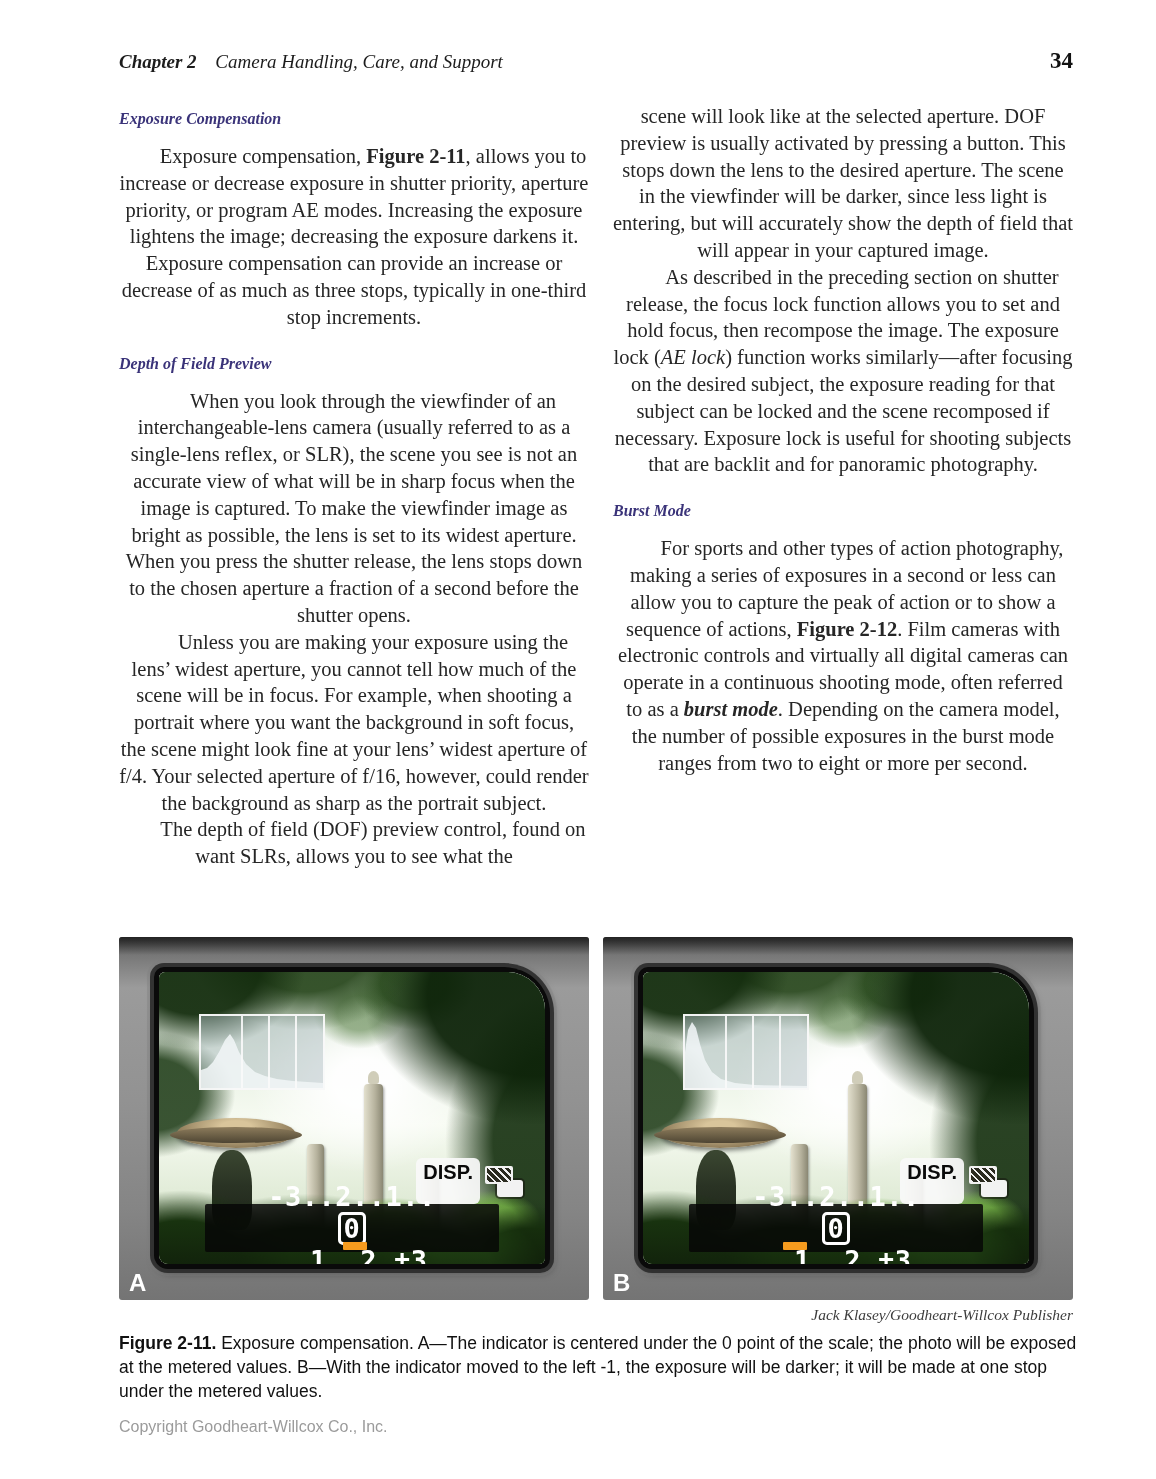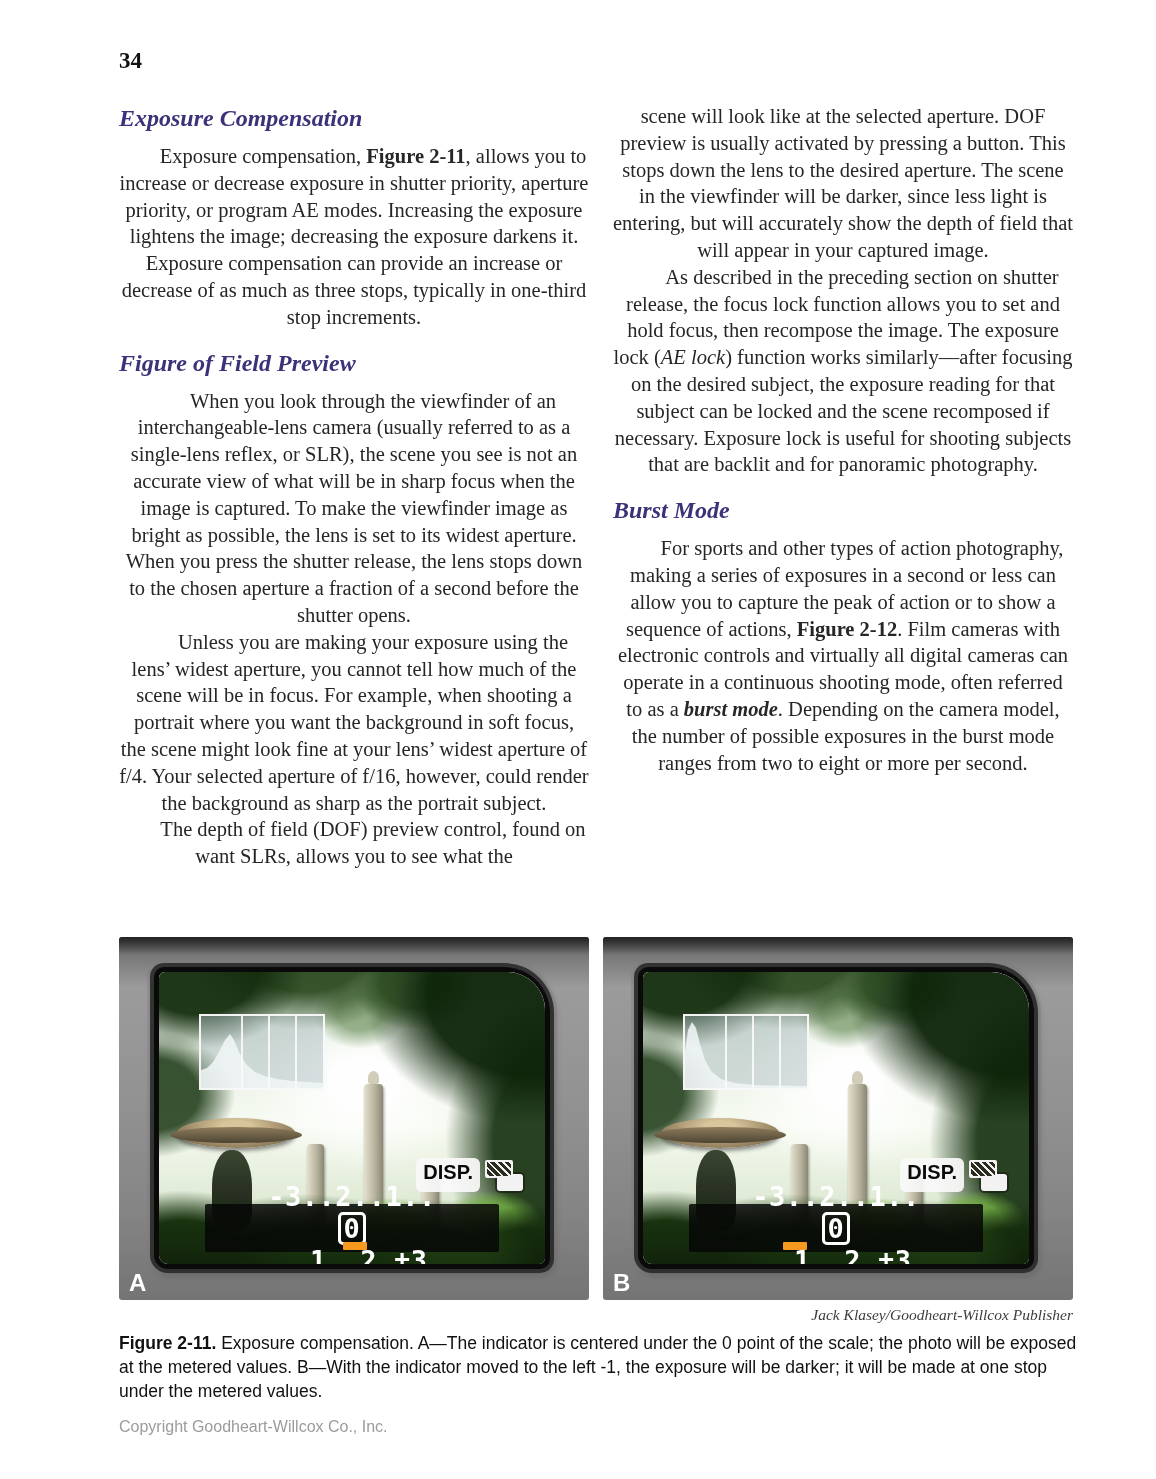--- a/index.html
+++ b/index.html
@@ -35,21 +35,21 @@
     position: absolute;
     top: 103px;
   }
   .col-left  { left: 119px; width: 470px; }
   .col-right { left: 613px; width: 460px; }
 
   .col h2 {
     font-family: "Liberation Serif", serif;
     font-style: italic;
     font-weight: bold;
-    font-size: 24px;
+    font-size: 16px;
     line-height: 31px;
     color: #3a3379;
     margin: 17px 0 9px 0;
   }
   .col h2:first-child { margin-top: 0; }
 
   .col p {
     margin: 0;
     font-size: 20.5px;
     line-height: 26.8px;
@@ -192,21 +192,21 @@
   .disp {
     position: absolute; right: 22px; top: 186px;
     display: flex; align-items: center; gap: 5px;
   }
   .disp-label {
     background: rgba(249,249,249,.93);
     color: #0a0a0a;
     font-family: "Liberation Sans", sans-serif;
     font-weight: bold;
     font-size: 20px;
-    padding: 3px 7px 8px 7px;
+    padding: 3px 7px 20px 7px;
     border-radius: 6px;
   }
   .disp-icon { position: relative; width: 38px; height: 31px; }
   .disp-icon .di-back {
     position: absolute; right: 0; bottom: 0; width: 26px; height: 17px;
     background: #f2f2f2; border-radius: 3px;
     box-shadow: 0 0 0 2px rgba(22,22,16,.55);
   }
   .disp-icon .di-hatch {
     position: absolute; left: 0; top: 0; width: 24px; height: 14px;
@@ -271,27 +271,31 @@
     left: 119px; top: 1418px;
     font-family: "Liberation Sans", sans-serif;
     font-size: 16px;
     color: #9b9b9b;
   }
 </style>
 </head>
 <body>
 
 <div class="running-head">
+  <div class="rh-left">
+    <span class="rh-chapter">Chapter 2</span>
+    <span class="rh-title">Camera Handling, Care, and Support</span>
+  </div>
   <div class="rh-page">34</div>
 </div>
 
 <div class="col col-left">
     <h2>Exposure Compensation</h2>
     <p><span>Exposure compensation, </span><span class="st-b">Figure 2-11</span><span>, allows you to increase or decrease exposure in shutter priority, aperture priority, or program AE modes. Increasing the exposure lightens the image; decreasing the exposure darkens it. Exposure compensation can provide an increase or decrease of as much as three stops, typically in one-third stop increments.</span></p>
-    <h2>Figure of Field Preview</h2>
+    <h2>Depth of Field Preview</h2>
     <p><span>When you look through the viewfinder of an interchangeable-lens camera (usually referred to as a single-lens reflex, or SLR), the scene you see is not an accurate view of what will be in sharp focus when the image is captured. To make the viewfinder image as bright as possible, the lens is set to its widest aperture. When you press the shutter release, the lens stops down to the chosen aperture a fraction of a second before the shutter opens.</span></p>
     <p><span>Unless you are making your exposure using the lens’ widest aperture, you cannot tell how much of the scene will be in focus. For example, when shooting a portrait where you want the background in soft focus, the scene might look fine at your lens’ widest aperture of f/4. Your selected aperture of f/16, however, could render the background as sharp as the portrait subject.</span></p>
     <p><span>The depth of field (DOF) preview control, found on want SLRs, allows you to see what the</span></p>
   </div>
 <div class="col col-right">
     <p class="noindent"><span>scene will look like at the selected aperture. DOF preview is usually activated by pressing a button. This stops down the lens to the desired aperture. The scene in the viewfinder will be darker, since less light is entering, but will accurately show the depth of field that will appear in your captured image.</span></p>
     <p><span>As described in the preceding section on shutter release, the focus lock function allows you to set and hold focus, then recompose the image. The exposure lock (</span><span class="st-i">AE lock</span><span>) function works similarly—after focusing on the desired subject, the exposure reading for that subject can be locked and the scene recomposed if necessary. Exposure lock is useful for shooting subjects that are backlit and for panoramic photography.</span></p>
     <h2>Burst Mode</h2>
     <p><span>For sports and other types of action photography, making a series of exposures in a second or less can allow you to capture the peak of action or to show a sequence of actions, </span><span class="st-b">Figure 2-12</span><span>. Film cameras with electronic controls and virtually all digital cameras can operate in a continuous shooting mode, often referred to as a </span><span class="st-bi">burst mode</span><span>. Depending on the camera model, the number of possible exposures in the burst mode ranges from two to eight or more per second.</span></p>
   </div>

